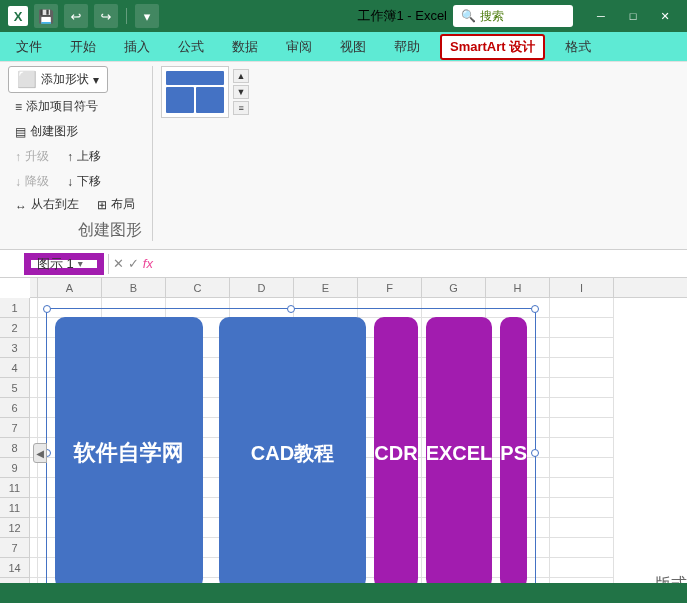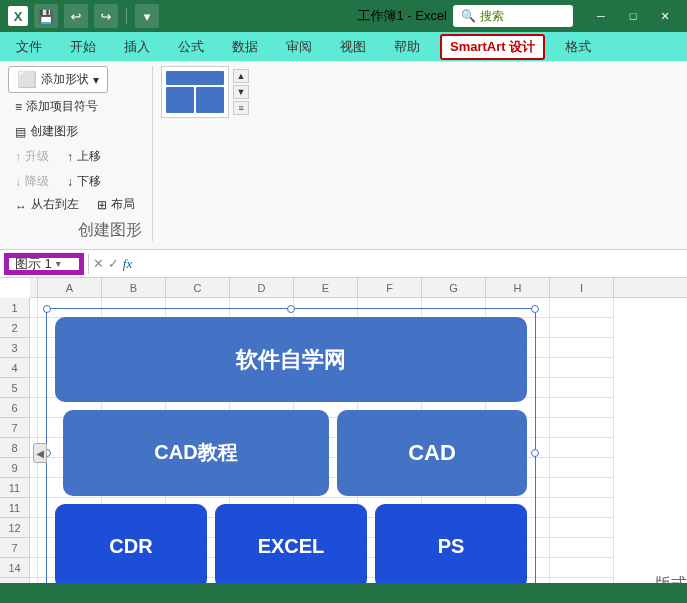--- a/index.html
+++ b/index.html
@@ -152,25 +152,26 @@
       align-items: center;
       height: 28px;
       border-bottom: 1px solid #d0d0d0;
       padding: 0 4px;
       gap: 4px;
       background: #fff;
     }
     .name-box {
       width: 80px;
       height: 22px;
-      border: 5px solid #a21caf;
+      border: 7px solid #a21caf;
       display: flex;
       align-items: center;
       padding: 0 6px;
       font-size: 13px;
+      margin-left: 20px;
     }
     .formula-sep { width: 1px; height: 20px; background: #ccc; }
     .formula-icons { display: flex; gap: 4px; align-items: center; color: #888; font-size: 13px; }
     .formula-input { flex: 1; font-size: 13px; }
 
     
     .spreadsheet {
       display: flex;
       flex-direction: column;
     }
@@ -257,21 +258,21 @@
     
     .h-tm { top: -4px; left: 50%; transform: translateX(-50%); }
     .h-bm { bottom: -4px; left: 50%; transform: translateX(-50%); }
     .h-ml { top: 50%; left: -4px; transform: translateY(-50%); }
     .h-mr { top: 50%; right: -4px; transform: translateY(-50%); }
 
     .smartart-inner {
       position: absolute;
       top: 8px; left: 8px; right: 8px; bottom: 8px;
       display: flex;
-      flex-direction: column;
+      flex-direction: row;
       gap: 8px;
     }
 
     
     .sa-top {
       background: #4472c4;
       border-radius: 10px;
       display: flex;
       align-items: center;
       justify-content: center;
@@ -312,21 +313,21 @@
     }
 
     
     .sa-bottom {
       display: flex;
       gap: 8px;
       flex: 1;
     }
     .sa-bot-item {
       flex: 1;
-      background: #1d4ed8;
+      background: #a21caf;
       border-radius: 10px;
       display: flex;
       align-items: center;
       justify-content: center;
       color: #fff;
       font-size: 20px;
       font-weight: bold;
     }
 
     
@@ -471,21 +472,21 @@
 
 <div class="formula-bar">
   <div class="name-box">
     <span>图示 1</span>
     <span style="margin-left:4px;font-size:10px;color:#666;">▾</span>
   </div>
   <div class="formula-sep"></div>
   <div class="formula-icons">
     <span>✕</span>
     <span>✓</span>
-    <span style="font-style:italic;color:#0369a1;font-family:Liberation Serif, serif;">fx</span>
+    <span style="font-style:italic;color:#ec4899;">fx</span>
   </div>
   <div class="formula-input"></div>
 </div>
 
 <div class="spreadsheet">
 
   <div class="col-headers">
     <div class="col-header col-header-narrow"></div>
     <div class="col-header">A</div>
     <div class="col-header">B</div>
@@ -731,23 +732,20 @@
         <div class="smartart-inner">
 
           <div class="sa-top">
             <span>软件自学网</span>
           </div>
 
           <div class="sa-middle">
             <div class="sa-mid-left">
               <span>CAD教程</span>
             </div>
-            <div class="sa-mid-right">
-              <span>CAD</span>
-            </div>
           </div>
 
           <div class="sa-bottom">
             <div class="sa-bot-item">
               <span>CDR</span>
             </div>
             <div class="sa-bot-item">
               <span>EXCEL</span>
             </div>
             <div class="sa-bot-item">

